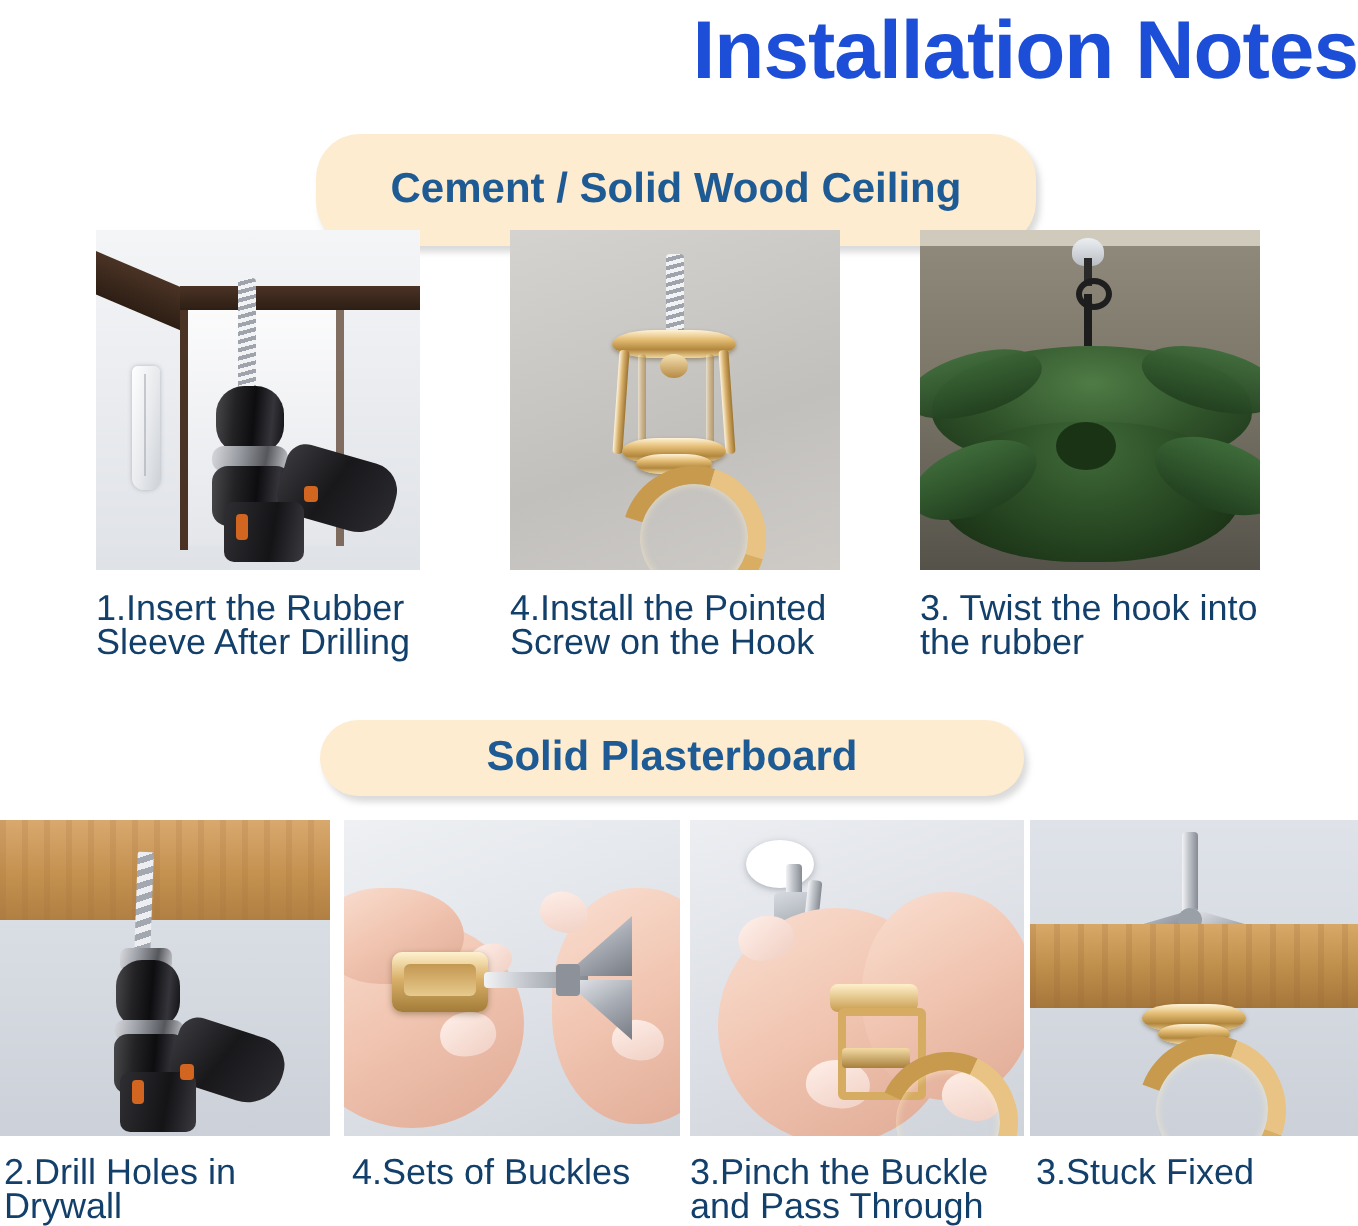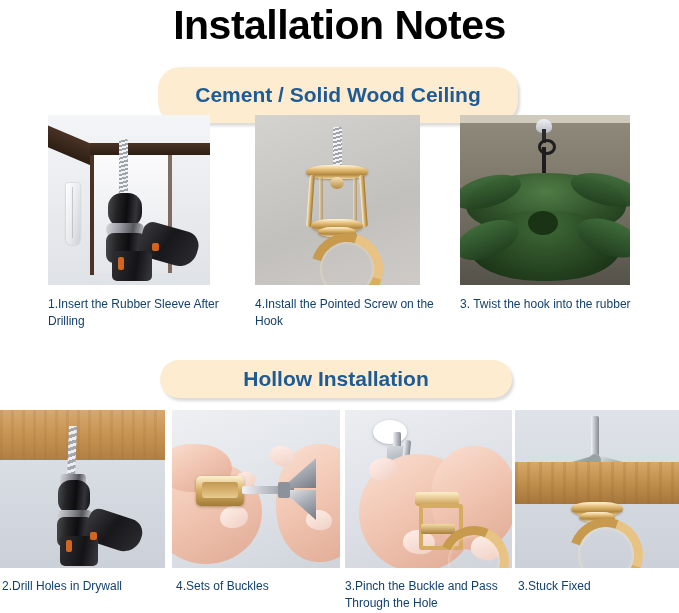--- a/index.html
+++ b/index.html
@@ -15,24 +15,24 @@
     font-family: "Liberation Sans", sans-serif;
     -webkit-font-smoothing: antialiased;
   }
 
   
   .page-title {
     position: absolute;
     top: 2px;
     left: 0;
     width: 679px;
-    text-align: center;
+    text-align: right;
     font-size: 41px;
     font-weight: bold;
-    color: #000000;
+    color: #1d4ed8;
     letter-spacing: -0.5px;
     line-height: 46px;
     white-space: nowrap;
   }
 
   
   .pill {
     position: absolute;
     background: #fdecd0;
     border-radius: 22px;
@@ -63,21 +63,21 @@
   .panel {
     position: absolute;
     overflow: hidden;
     background: #d7dbe2;
   }
 
   
   .caption {
     position: absolute;
     color: #13406b;
-    font-size: 12px;
+    font-size: 18px;
     line-height: 17px;
   }
 
   
   .fill { position: absolute; left: 0; top: 0; right: 0; bottom: 0; }
 
   
   .drill-barrel {
     position: absolute;
     background: linear-gradient(95deg,#4a4a4c 0%, #232326 28%, #0d0d10 55%, #34343a 80%, #121215 100%);
@@ -256,21 +256,21 @@
   <div class="frond" style="left:-8px;top:62px;width:70px;height:30px;transform:rotate(-16deg);opacity:.95;"></div>
   <div class="frond" style="left:110px;top:60px;width:72px;height:30px;transform:rotate(14deg);opacity:.95;"></div>
   <div class="frond" style="left:10px;top:96px;width:150px;height:70px;background:radial-gradient(ellipse at 50% 20%,#3f6a38 0%, #24421f 60%, #14280f 100%);border-radius:46%;"></div>
   <div class="frond" style="left:-6px;top:108px;width:66px;height:34px;transform:rotate(-22deg);"></div>
   <div class="frond" style="left:116px;top:106px;width:66px;height:34px;transform:rotate(20deg);"></div>
   <div style="position:absolute;left:68px;top:96px;width:30px;height:24px;background:#1a3315;border-radius:50%;"></div>
 </div>
 <div class="caption" style="left:460px;top:296px;width:190px;">3. Twist the hook into the rubber</div>
 
 <div class="pill pill-plaster">
-  <span>Hollow Installation</span>
+  <span>Solid Plasterboard</span>
 </div>
 
 <div class="panel" style="left:0px;top:410px;width:165px;height:158px;">
   <div class="fill" style="background:linear-gradient(180deg,#dfe3e9 0%, #ccd1d9 100%);"></div>
   <div class="ceiling-wood" style="left:0;top:0;width:165px;height:50px;"></div>
   <div class="bit-drill" style="left:68px;top:16px;width:8px;height:52px;transform:rotate(2deg);"></div>
   <div class="drill-collar" style="left:60px;top:64px;width:26px;height:12px;border-radius:4px;"></div>
   <div class="drill-barrel" style="left:58px;top:70px;width:32px;height:34px;border-radius:13px;"></div>
   <div class="drill-collar" style="left:57px;top:100px;width:35px;height:10px;"></div>
   <div class="drill-barrel" style="left:57px;top:107px;width:36px;height:30px;border-radius:7px;"></div>

